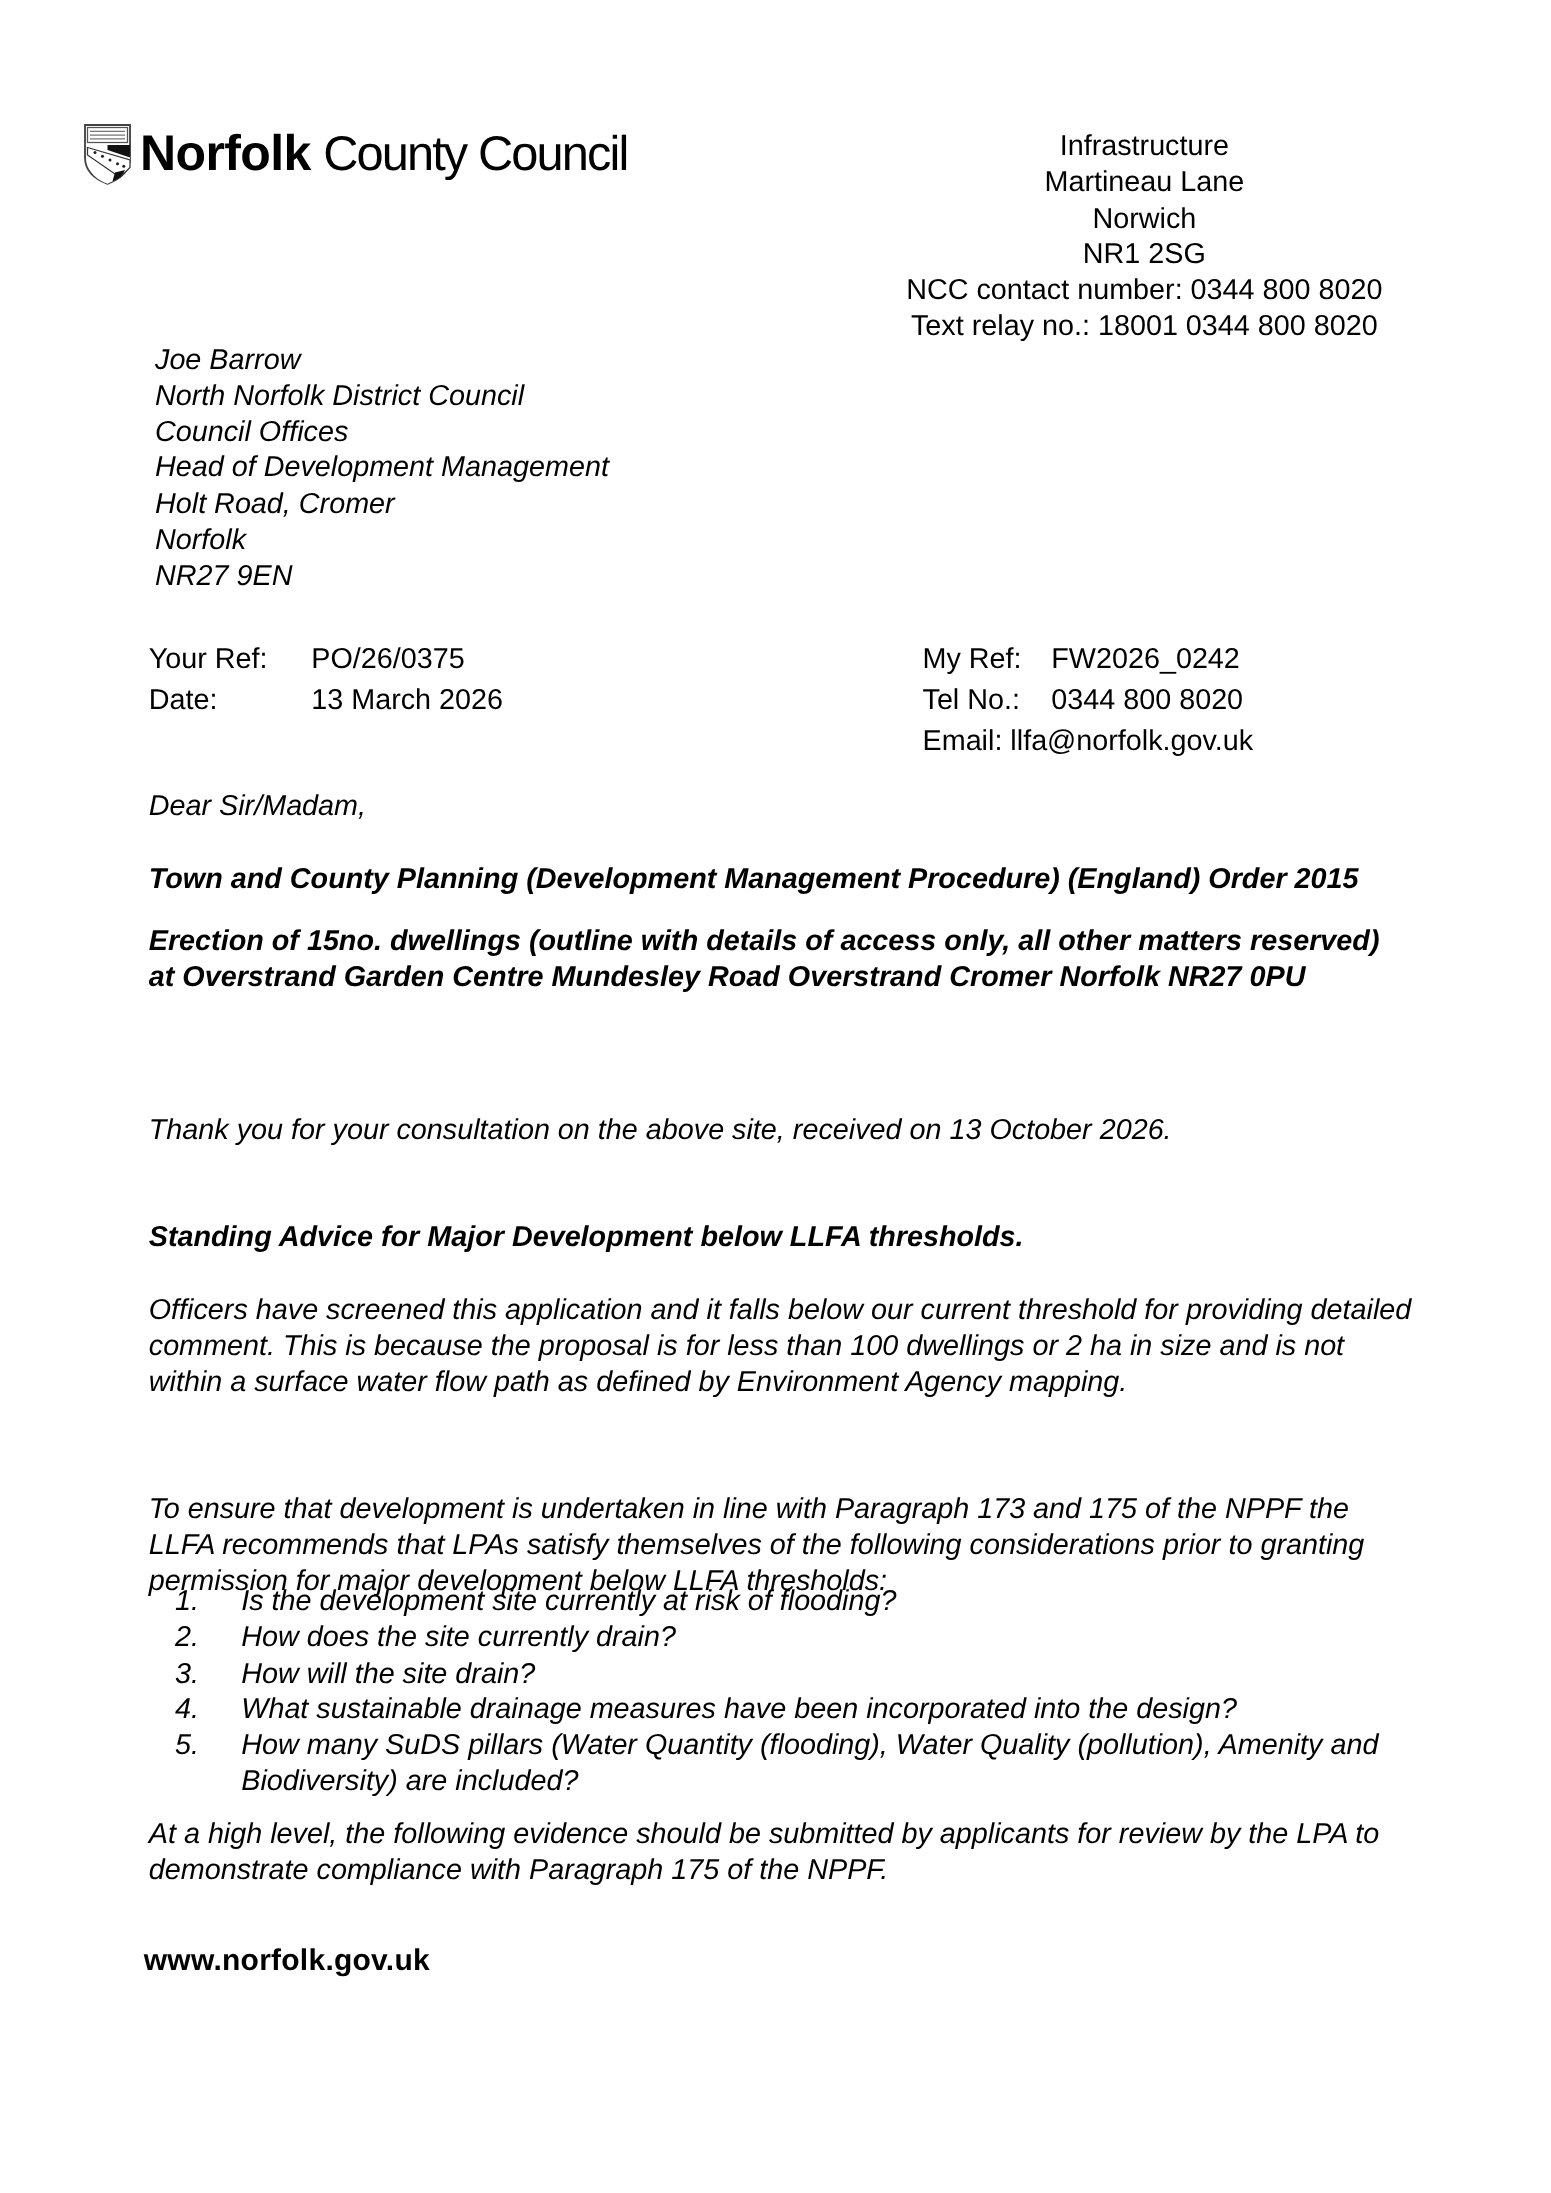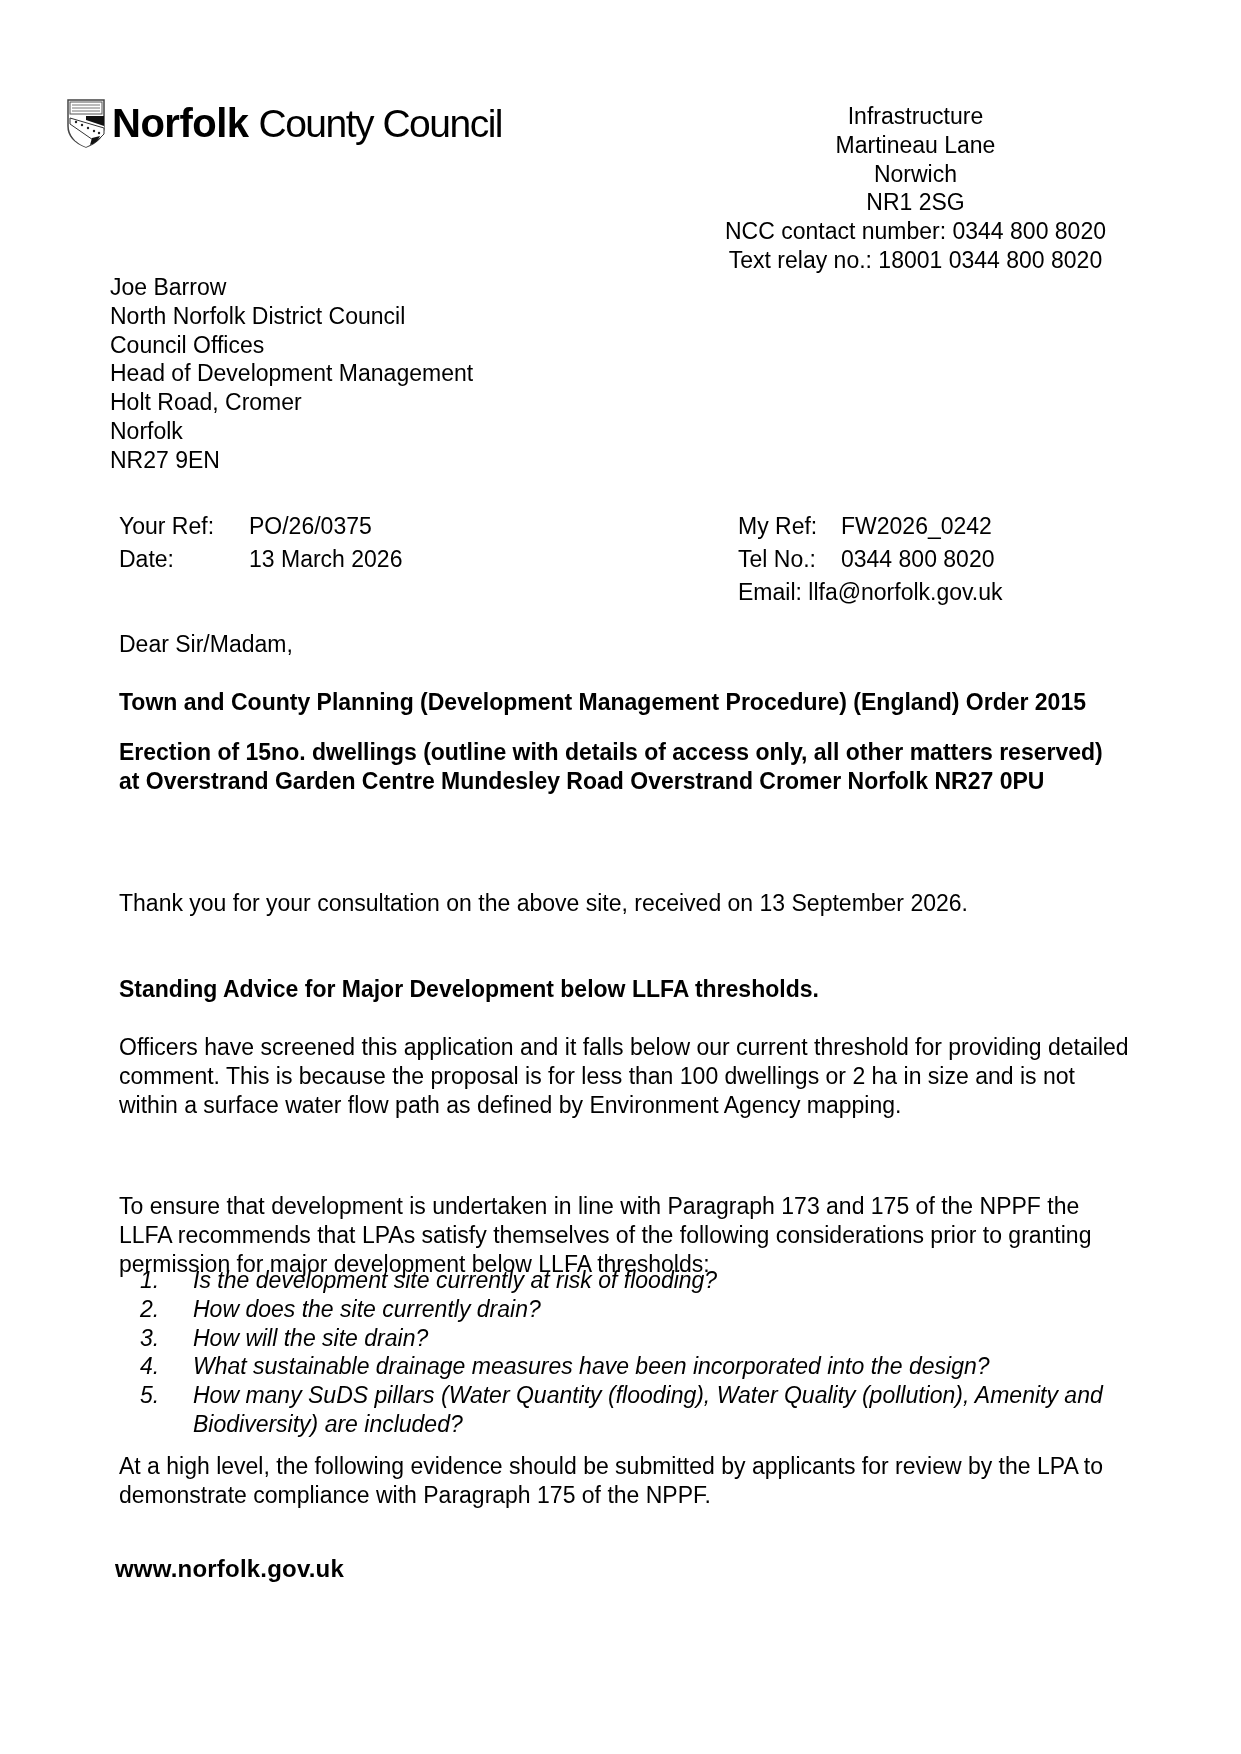--- a/index.html
+++ b/index.html
@@ -6,26 +6,26 @@
     body {
       width: 1241px; height: 1754px; position: relative; overflow: hidden;
       font-family: "Liberation Sans", sans-serif; color: #000; font-size: 23px;
     }
     .abs { position: absolute; }
     .logo { left: 66px; top: 98px; display: flex; align-items: center; }
     .logo .crest { width: 40px; height: 50px; margin-right: 6px; }
     .logo .norfolk { font-weight: 900; font-size: 40px; letter-spacing: -0.5px; line-height: 1; }
     .logo .cc { font-size: 39px; font-weight: 400; margin-left: 10px; letter-spacing: -1.5px; line-height: 1; }
     .sender { right: 135px; top: 102px; text-align: center; line-height: 28.8px; }
-    .recipient { left: 110px; top: 273px; line-height: 28.8px; }
+    .recipient { left: 124px; top: 273px; line-height: 28.8px; font-style: italic; }
     .refs-left { left: 119px; top: 510px; line-height: 33px; }
     .refs-left .lbl { display: inline-block; width: 130px; }
     .refs-right { left: 738px; top: 510px; line-height: 33px; }
     .refs-right .lbl { display: inline-block; width: 103px; }
-    .body-block { left: 119px; width: 1010px; line-height: 28.8px; }
+    .body-block { left: 119px; width: 1010px; line-height: 28.8px; font-style: italic; }
     .bold { font-weight: 700; }
     .list { left: 140px; top: 1266px; width: 990px; line-height: 28.8px; font-style: italic; }
     .list .item { display: flex; }
     .list .num { width: 53px; flex: none; }
     .footer-url { left: 115px; top: 1555px; font-weight: 900; font-size: 24px; letter-spacing: 0.2px; }
   </style>
 </head>
 <body>
 
 <div class="abs logo">
@@ -81,21 +81,21 @@
   </div>
   <div>
     <span class="lbl">Tel No.:</span><span>0344 800 8020</span>
   </div>
   <div>Email: llfa@norfolk.gov.uk</div>
 </div>
 
 <div class="abs body-block" style="top:630px;">Dear Sir/Madam,</div>
 <div class="abs body-block bold" style="top:688px;">Town and County Planning (Development Management Procedure) (England) Order 2015</div>
 <div class="abs body-block bold" style="top:738px;">Erection of 15no. dwellings (outline with details of access only, all other matters reserved) at Overstrand Garden Centre Mundesley Road Overstrand Cromer Norfolk NR27 0PU</div>
-<div class="abs body-block" style="top:889px;">Thank you for your consultation on the above site, received on 13 September 2026.</div>
+<div class="abs body-block" style="top:889px;">Thank you for your consultation on the above site, received on 13 October 2026.</div>
 <div class="abs body-block bold" style="top:975px;">Standing Advice for Major Development below LLFA thresholds.</div>
 <div class="abs body-block" style="top:1033px;">Officers have screened this application and it falls below our current threshold for providing detailed comment. This is because the proposal is for less than 100 dwellings or 2 ha in size and is not within a surface water flow path as defined by Environment Agency mapping.</div>
 <div class="abs body-block" style="top:1148px;margin-top:44px;">To ensure that development is undertaken in line with Paragraph 173 and 175 of the NPPF the LLFA recommends that LPAs satisfy themselves of the following considerations prior to granting permission for major development below LLFA thresholds:</div>
 
 <div class="abs list">
   <div class="item">
     <span class="num">1.</span>
     <span>Is the development site currently at risk of flooding?</span>
   </div>
   <div class="item">

